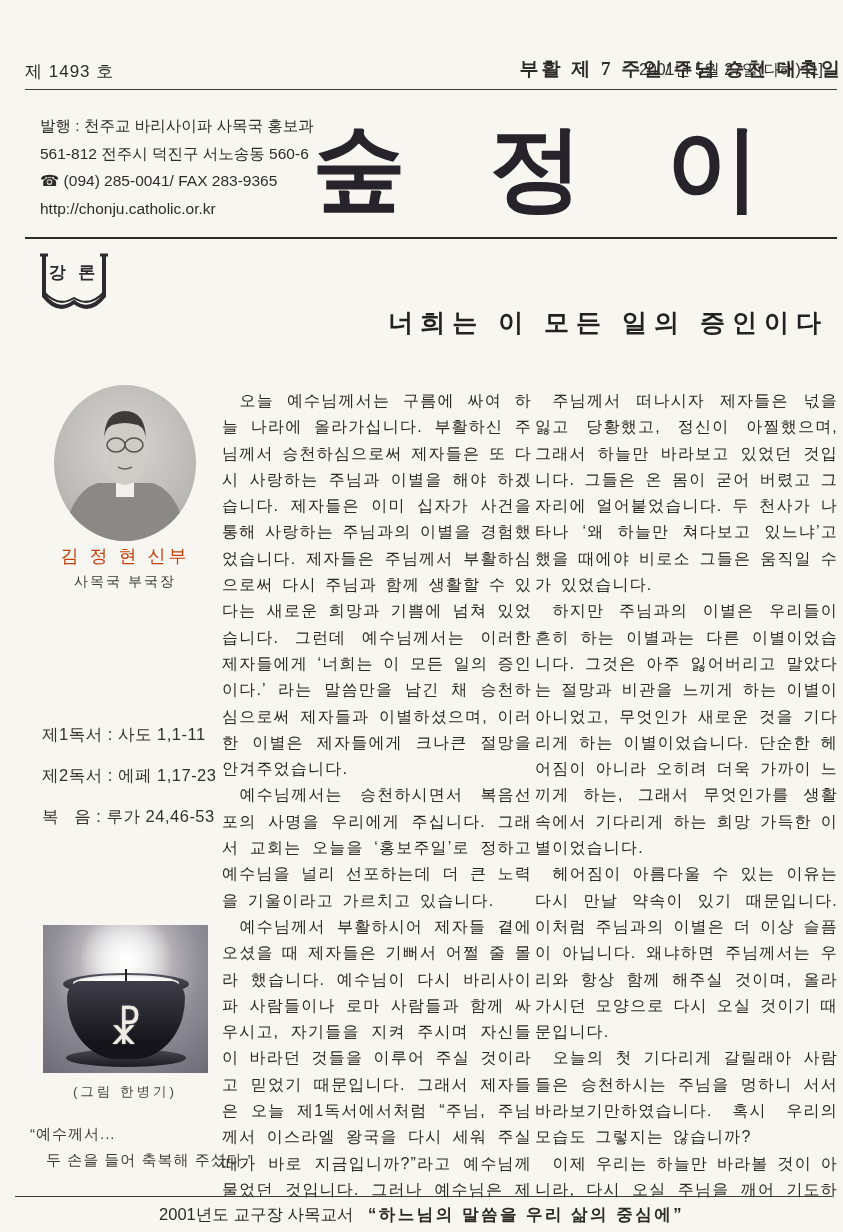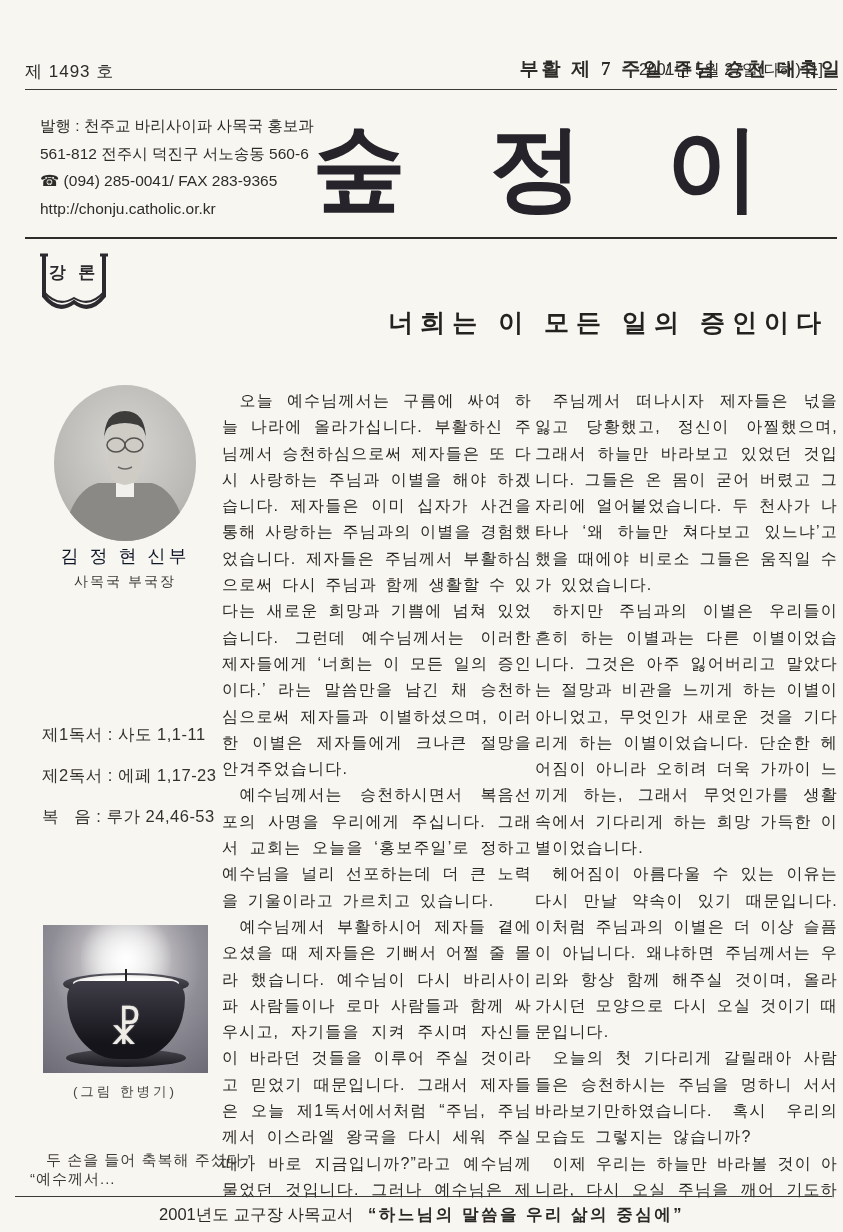--- a/index.html
+++ b/index.html
@@ -27,21 +27,21 @@
 
   
   .section-icon{left:36px;top:252px;}
   .headline{left:212px;top:306px;width:616px;text-align:right;
     font-size:25px;font-weight:600;letter-spacing:7px;color:#242220;}
 
   
   .sidebar{left:30px;top:380px;width:190px;height:800px;}
   .portrait{position:absolute;left:22px;top:3px;}
   .author-name{position:absolute;left:0;top:164px;width:190px;text-align:center;
-    font-size:18px;letter-spacing:3px;color:#0f172a;}
+    font-size:18px;letter-spacing:3px;color:#c2410c;}
   .author-title{position:absolute;left:0;top:193px;width:190px;text-align:center;
     font-size:14px;letter-spacing:2px;color:#3a3834;}
   .readings{position:absolute;left:0;top:344px;font-size:16.5px;color:#33312d;}
   .readings p{margin:0 0 19px 12px;white-space:pre;letter-spacing:0.5px;}
 
   
   .candle-fig{position:absolute;left:13px;top:545px;width:165px;height:148px;overflow:hidden;
     background:radial-gradient(circle at 50% 26%, #f4f2ee 0%, #c9c7c9 22%, #8f8d96 55%, #6c6a74 100%);}
   .candle-glow{position:absolute;left:50%;top:26%;width:90px;height:100px;transform:translate(-50%,-55%);
     background:radial-gradient(circle, rgba(255,255,255,.98) 0%, rgba(255,255,255,.55) 38%, rgba(255,255,255,0) 70%);}
@@ -54,21 +54,21 @@
     width:126px;height:22px;border-radius:50%;background:linear-gradient(#55545e,#23222a);}
   .candle-wax{position:absolute;left:50%;bottom:82px;transform:translateX(-50%);
     width:106px;height:16px;border-radius:50%;background:radial-gradient(#ffffff 40%,#dddbd6);}
   .wick{position:absolute;left:50%;bottom:92px;transform:translateX(-50%);
     width:2px;height:12px;background:#222;}
   .chi-rho{position:absolute;left:50%;bottom:22px;transform:translateX(-50%);
     font-size:42px;line-height:42px;color:#efece6;font-family:"DejaVu Sans",sans-serif;
     text-shadow:0 0 2px rgba(255,255,255,.4);}
   .fig-caption{position:absolute;left:0;top:703px;width:190px;text-align:center;
     font-size:13.5px;letter-spacing:3px;color:#4a4843;}
-  .quote-1{position:absolute;left:0;top:790px;font-size:15px;color:#3c3a35;letter-spacing:1px;}
+  .quote-1{position:absolute;left:0;top:745px;font-size:15px;color:#3c3a35;letter-spacing:1px;}
   .quote-2{position:absolute;left:16px;top:771px;font-size:15px;color:#3c3a35;letter-spacing:1px;white-space:pre;}
 
   
   .col{top:388px;height:812px;overflow:hidden;font-size:16px;line-height:26.3px;
     text-align:justify;color:#2b2925;letter-spacing:1.2px;word-spacing:3px;}
   .col p{margin:0;text-indent:1.1em;}
   .col-1{left:222px;width:310px;}
   .col-2{left:535px;width:303px;}
 
   

